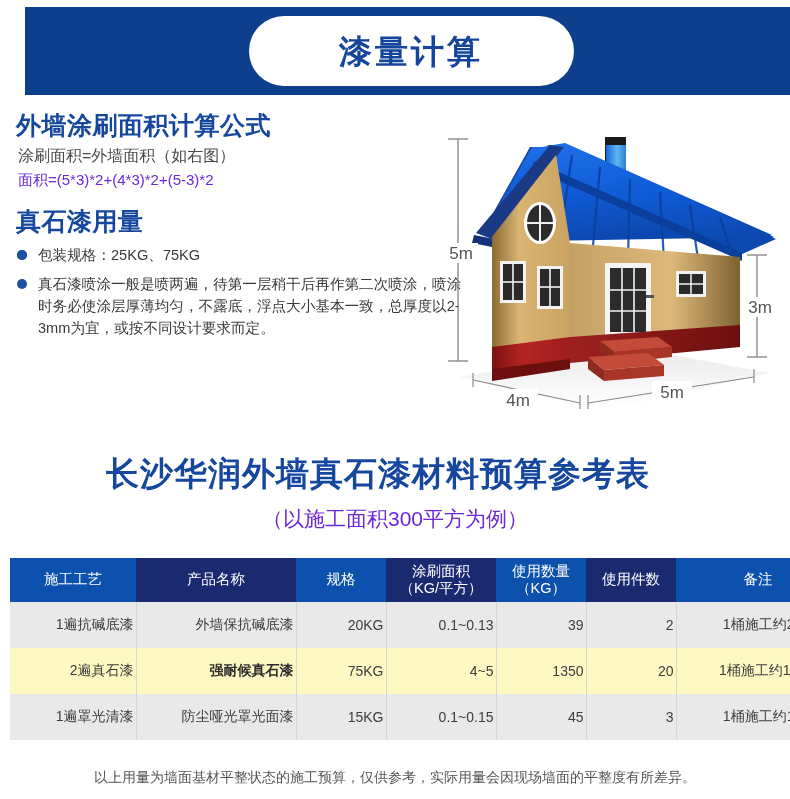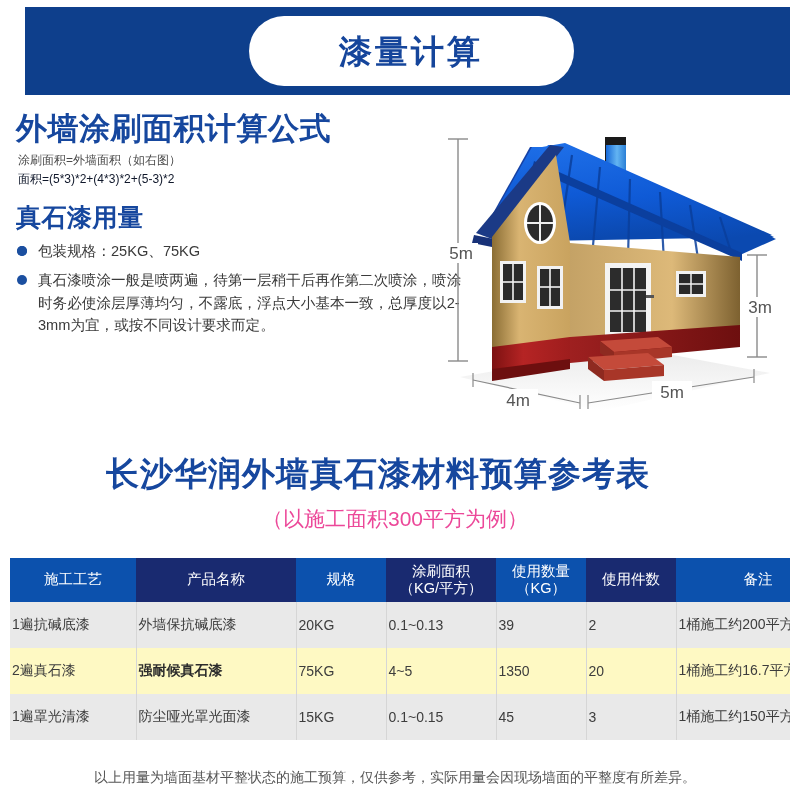--- a/index.html
+++ b/index.html
@@ -27,28 +27,28 @@
   }
 
   
   .upper{
     position:absolute;left:0;top:100px;width:790px;height:340px;
   }
   .left-col{
     position:absolute;left:16px;top:10px;width:450px;
   }
   h2.sect{
-    margin:0 0 4px 0;font-size:31px;font-weight:bold;color:#16479e;
+    margin:0 0 4px 0;font-size:25px;font-weight:bold;color:#16479e;
     letter-spacing:0.5px;line-height:1.2;
   }
   .sub-line{
-    font-size:12px;color:#4a4a4a;line-height:1.5;margin:2px 0 0 2px;
+    font-size:16px;color:#4a4a4a;line-height:1.5;margin:2px 0 0 2px;
   }
   .formula{
-    font-size:12px;color:#0f172a;line-height:1.5;margin:1px 0 0 2px;
+    font-size:15px;color:#6d28d9;line-height:1.5;margin:1px 0 0 2px;
   }
   h2.sect2{
     margin:14px 0 8px 0;font-size:25px;font-weight:bold;color:#16479e;
     letter-spacing:0.5px;line-height:1.2;
   }
   .bullets{margin:0;padding:0;list-style:none;}
   .bullets li{
     position:relative;padding-left:22px;margin-bottom:7px;
     font-size:14.6px;color:#3a3a3a;line-height:1.52;
   }
@@ -65,37 +65,37 @@
   .house-svg{display:block;}
 
   
   .tbl-title{
     position:absolute;left:0;top:455px;width:756px;text-align:center;
     font-size:33px;font-weight:bold;color:#16479e;letter-spacing:1px;
     line-height:1.15;
   }
   .tbl-sub{
     position:absolute;left:0;top:506px;width:790px;text-align:center;
-    font-size:21px;color:#ec4899;line-height:1.2;
+    font-size:21px;color:#6d28d9;line-height:1.2;
   }
 
   
   .tbl{
     position:absolute;left:10px;top:558px;width:770px;
     border-collapse:collapse;table-layout:fixed;
   }
   .tbl th{
     height:44px;color:#ffffff;font-size:14.5px;font-weight:normal;
     text-align:center;line-height:1.18;padding:0 2px;
     border:none;
   }
   .tbl th.hA{background:#0c51ad;}
   .tbl th.hB{background:#192a70;}
   .tbl td{
-    height:46px;text-align:left;font-size:14px;color:#3d3d3d;
+    height:46px;text-align:right;font-size:14px;color:#3d3d3d;
     border-right:1px solid #d6d6d6;padding:0 2px;
   }
   .tbl td:last-child{border-right:none;}
   .tbl tr.rowShade td{background:#e9e9e9;}
   .tbl tr.rowPlain td{background:#fef9c3;}
   .tbl td.bold{font-weight:bold;color:#2b2b2b;}
 
   .footnote{
     position:absolute;left:0;top:768px;width:790px;text-align:center;
     font-size:14px;color:#555555;line-height:1.3;

